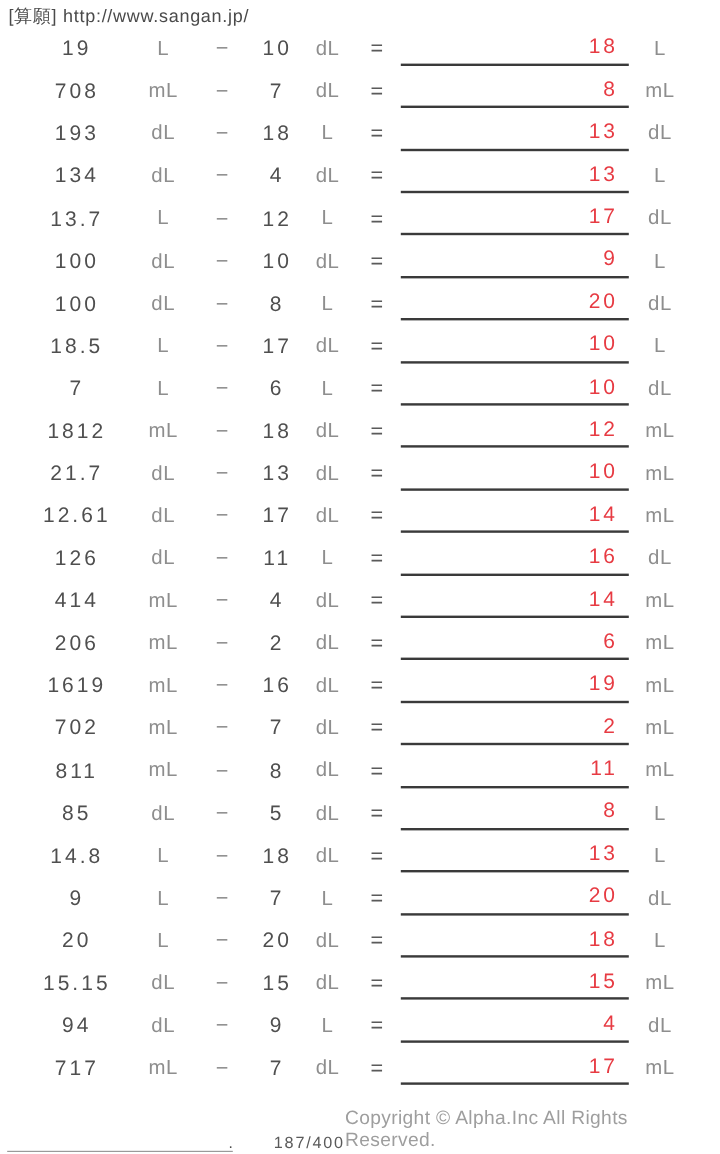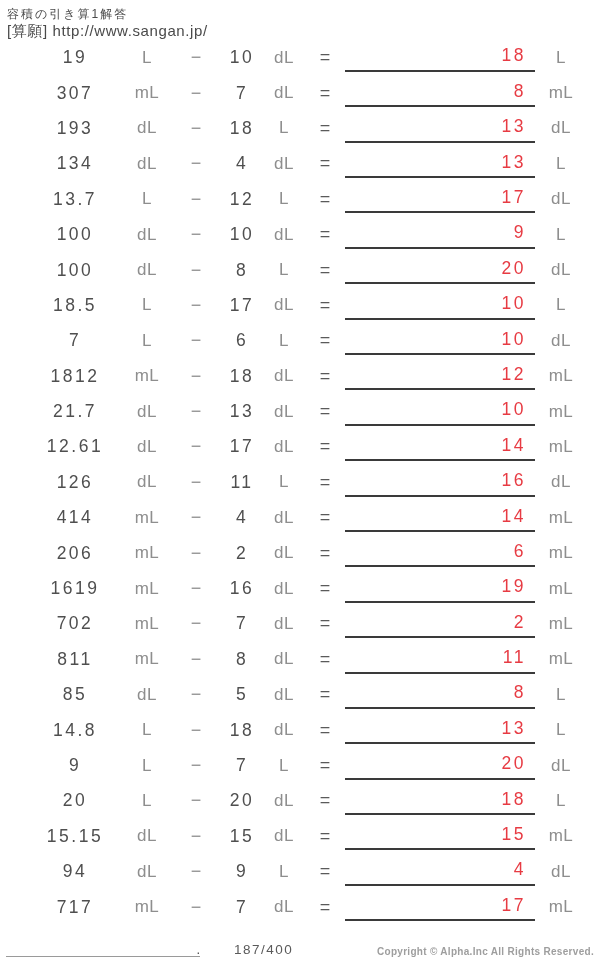--- a/index.html
+++ b/index.html
@@ -19,23 +19,23 @@
   }
   .source {
     font-size: 15px; color: #4a4a4a; letter-spacing: 0.6px; line-height: 16px;
     font-weight: 400;
   }
 
   main { margin-top: 1px; }
   .row {
     display: grid;
     grid-template-columns: 96px 48px 50px 42px 42px 40px 190px 52px;
+    padding-left: 16px;
     height: 35.4px;
     align-items: center;
-    margin-left: 27px;
   }
   .c { display: block; }
   .num {
     color: #4f4f4f; font-size: 17.5px; letter-spacing: 2.5px;
     text-align: center; font-weight: 300; white-space: nowrap;
   }
   .unit {
     color: #8e8e8e; font-size: 17px; letter-spacing: 0.5px;
     text-align: center; font-weight: 300;
   }
@@ -67,49 +67,48 @@
     text-align: right;
     color: #4a4a4a; font-size: 13px; line-height: 18px;
   }
   .page-num {
     margin-left: 34px;
     font-size: 13.5px; color: #5a5a5a; letter-spacing: 1.5px;
     font-weight: 300;
   }
   .copyright {
     margin-left: auto;
-    font-size: 10px; color: #9e9e9e; letter-spacing: 0.3px;
-    font-weight: 700;
+    font-size: 16px; color: #9e9e9e; letter-spacing: 0.3px;
+    font-weight: 400;
   }
 </style>
 </head>
 <body>
 
 <div class="page">
 
   <header>
-    <div class="title">容積の引き算1解答</div>
     <div class="source">[算願] http://www.sangan.jp/</div>
   </header>
 
   <main id="problem-list">
       <div class="row">
       <span class="c num">19</span>
       <span class="c unit">L</span>
       <span class="c op">−</span>
       <span class="c num">10</span>
       <span class="c unit">dL</span>
       <span class="c eq">=</span>
       <span class="c line">
         <span class="ans">18</span>
       </span>
       <span class="c unit">L</span>
     </div>
       <div class="row">
-      <span class="c num">307</span>
+      <span class="c num">708</span>
       <span class="c unit">mL</span>
       <span class="c op">−</span>
       <span class="c num">7</span>
       <span class="c unit">dL</span>
       <span class="c eq">=</span>
       <span class="c line">
         <span class="ans">8</span>
       </span>
       <span class="c unit">mL</span>
     </div>

